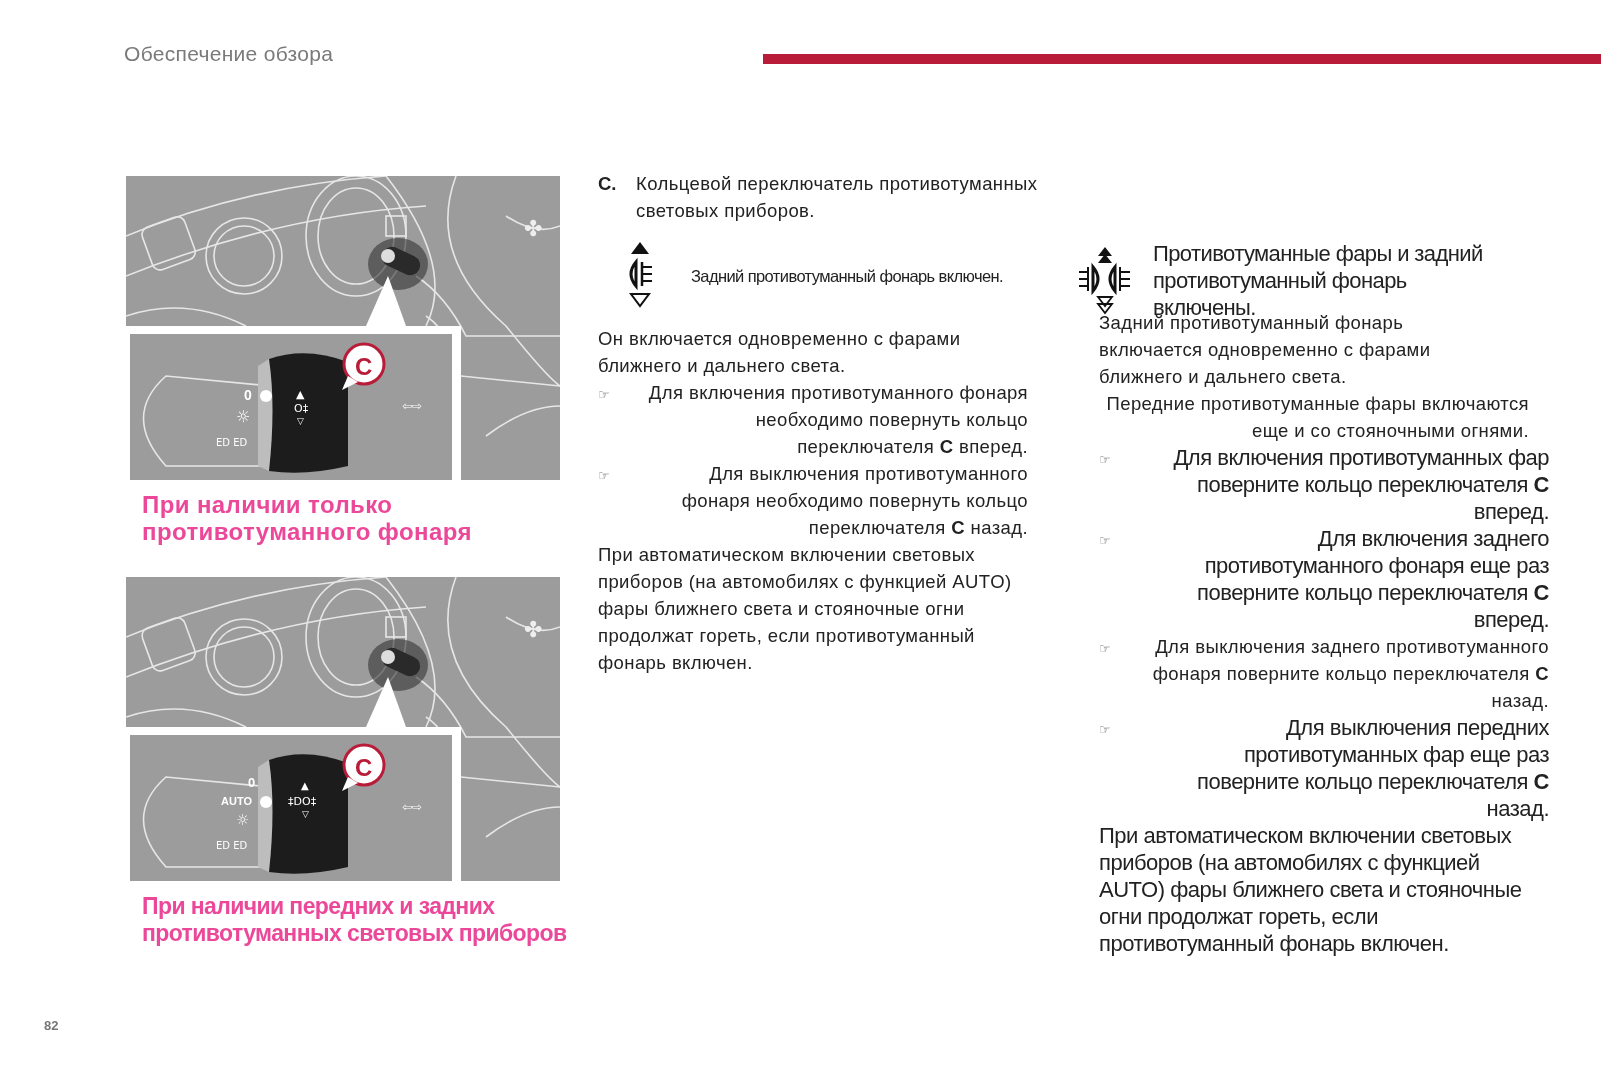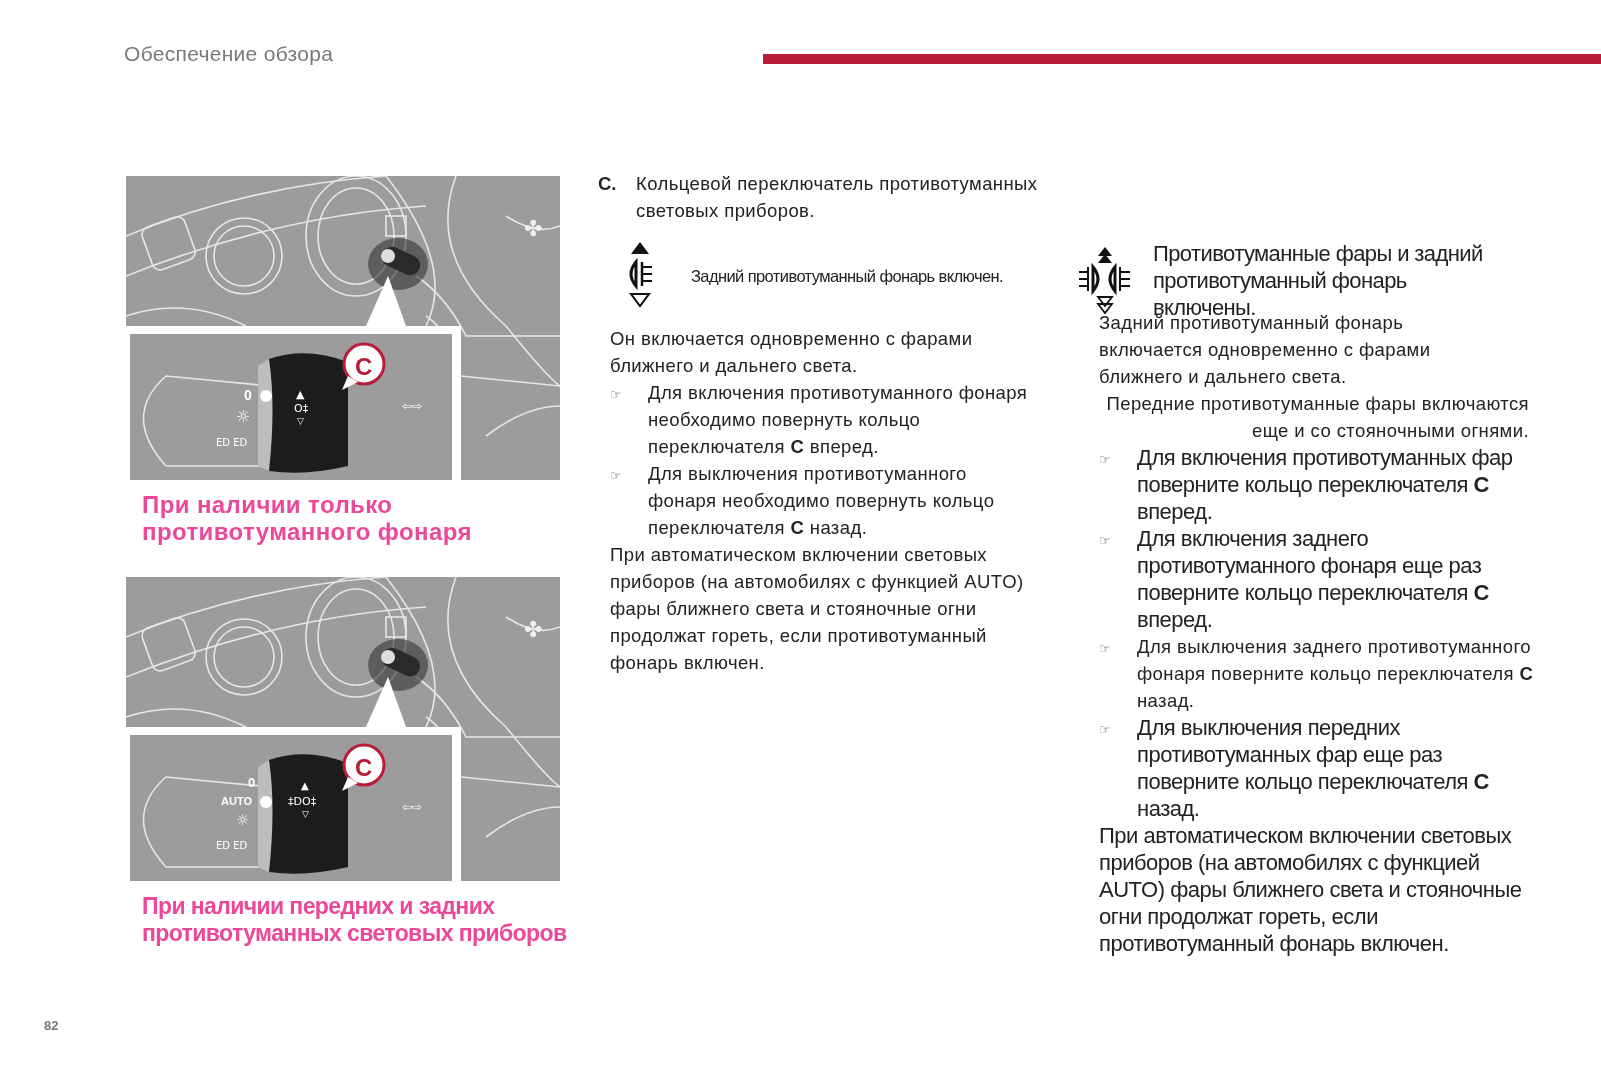--- a/index.html
+++ b/index.html
@@ -29,25 +29,25 @@
   .icon-row { position: absolute; display: flex; align-items: center; }
   .icon-row-1 { left: 622px; top: 240px; }
   .icon-row-2 { left: 1075px; top: 240px; }
   .icon-row .label { font-size: 16.5px; letter-spacing: -0.6px; color: #222; line-height: 27px; }
   .icon-row-1 .label { margin-left: 33px; }
   .icon-row-2 .label { margin-left: 18px; font-size: 22px; }
 
   .para { letter-spacing: 0.4px; }
   .bullet { display: flex; }
   .bullet .hand { width: 38px; font-size: 13px; color: #777; padding-top: 2px; }
-  .bullet .btxt { flex: 1; letter-spacing: 0.4px; }
+  .bullet .btxt { flex: 1; letter-spacing: 0.4px; text-align: right; }
   .narrow { letter-spacing: -0.5px !important; font-size: 22px; }
   b.c { font-weight: bold; }
 
-  .mid-block { position: absolute; left: 598px; top: 325px; width: 430px; margin-left: 12px; }
+  .mid-block { position: absolute; left: 598px; top: 325px; width: 430px; }
   .page-num { position: absolute; left: 44px; top: 1018px; font-size: 13px; font-weight: bold; color: #777; }
 </style>
 </head>
 <body>
 
 <div class="section-title">Обеспечение обзора</div>
 <div class="red-bar"></div>
 
 <div class="illus illus-1">
   <svg width="434" height="304" viewBox="0 0 434 304">

